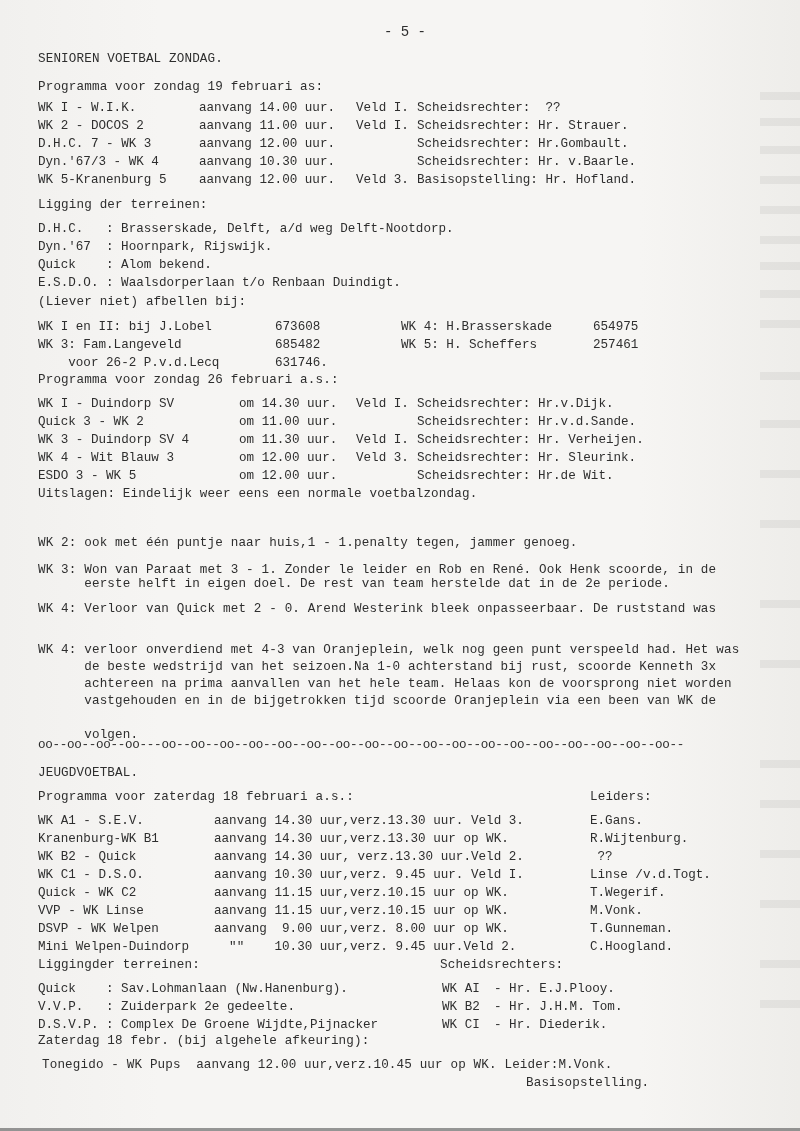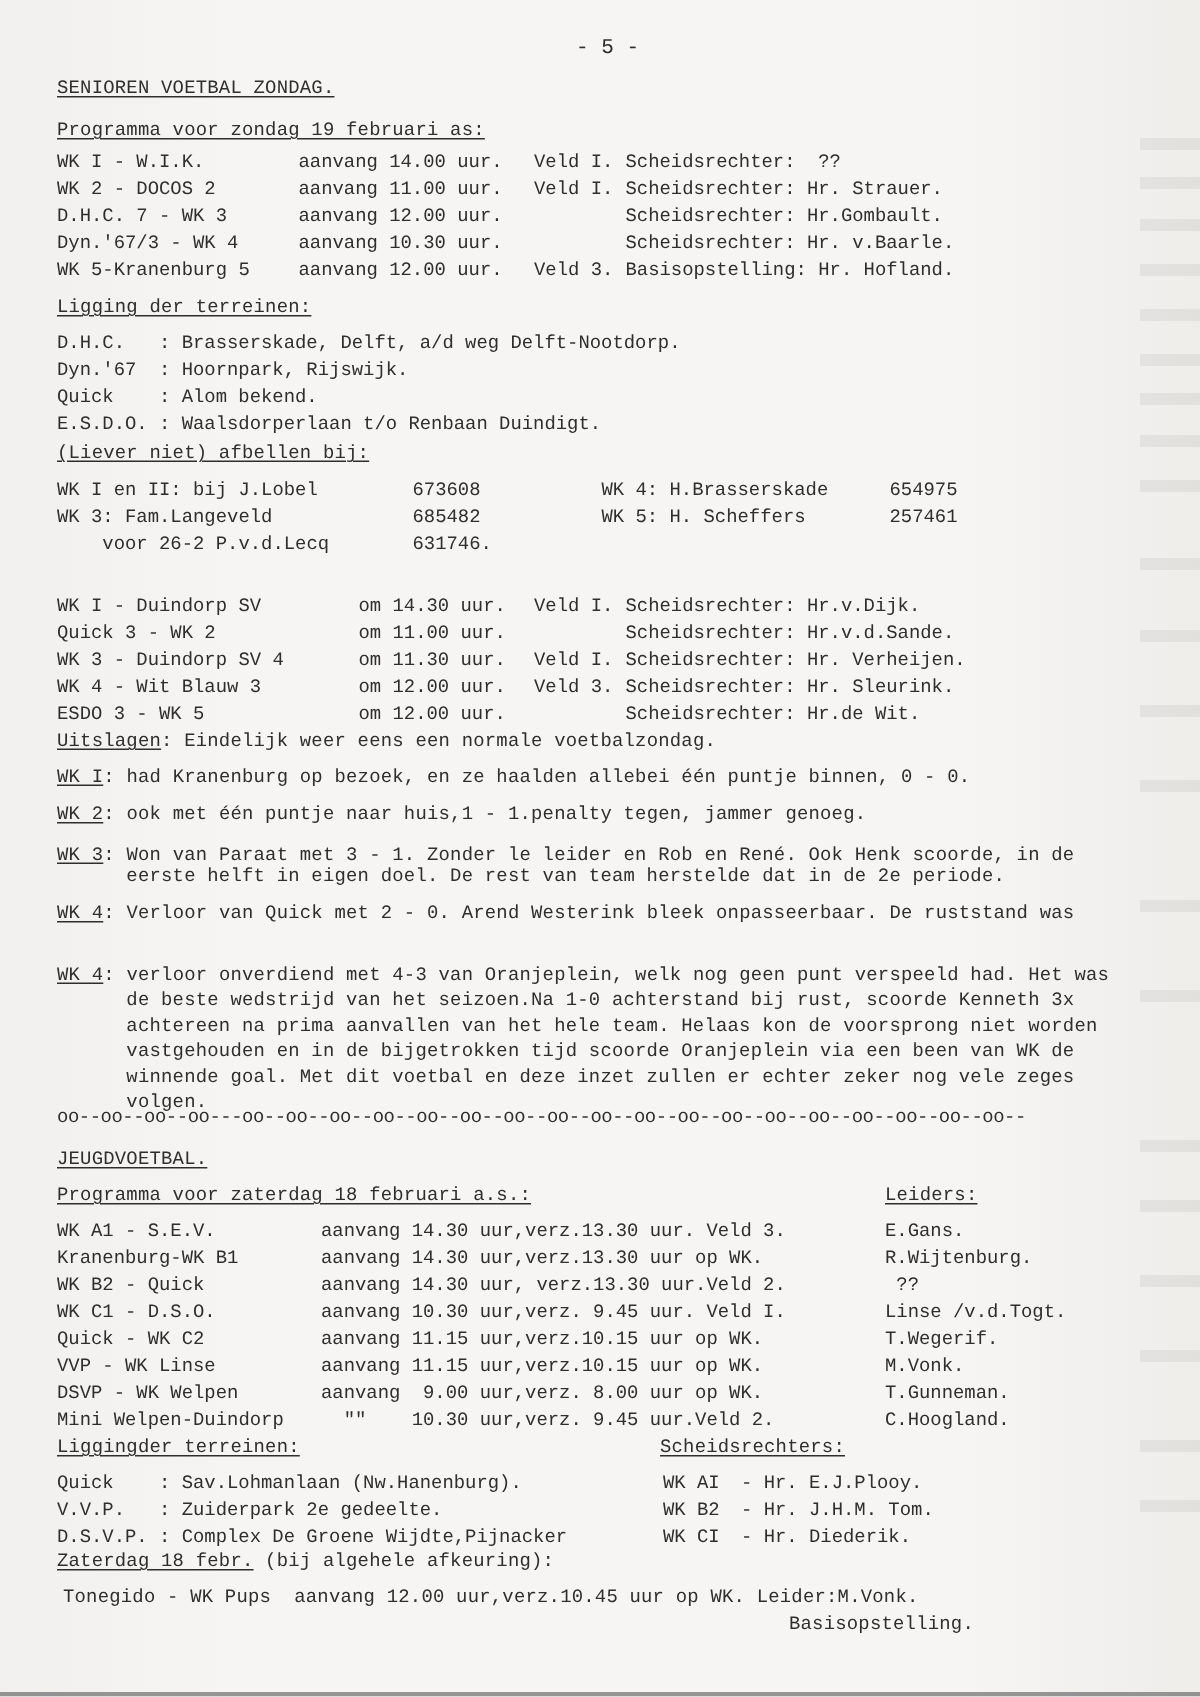--- a/index.html
+++ b/index.html
@@ -15,21 +15,21 @@
     background: linear-gradient(90deg, #f1f0ee 0%, #f6f5f3 20%, #f6f5f3 80%, #eeedea 100%);
   }
   .bleed {
     position: absolute; left: 0; top: 0; width: 800px; height: 1131px;
     opacity: 0.10; pointer-events: none; overflow: hidden;
   }
   .bleed div { position: absolute; left: 760px; width: 700px; height: 9px;
     border-top: 8px solid #777; transform: scaleX(-1); }
   .pagenum { position: absolute; left: 384px; top: 24px; font-size: 14px; }
   .line { position: absolute; left: 38px; font-size: 12.6px; white-space: pre; line-height: 16px; letter-spacing: 0.15px; }
-  .u { text-decoration: underline; text-decoration-thickness: 1px; text-underline-offset: 2px; }
+  .u { text-decoration-thickness: 1px; text-underline-offset: 2px; }
   .row { position: absolute; left: 38px; font-size: 12.6px; white-space: pre; line-height: 16px; }
   .row span { position: absolute; top: 0; white-space: pre; }
   .divider { position: absolute; left: 38px; top: 738px; font-size: 12.6px; white-space: pre; letter-spacing: -0.3px; }
   .bottomedge { position: absolute; left: 0; top: 1128px; width: 800px; height: 3px; background: #555; opacity: 0.6; }
 </style>
 </head>
 <body>
 
 <div class="page">
 
@@ -122,20 +122,21 @@
     <span style="left:0">WK 3: Fam.Langeveld</span>
     <span style="left:237px">685482</span>
     <span style="left:363px">WK 5: H. Scheffers</span>
     <span style="left:555px">257461</span>
   </div>
   <div class="row" style="top:355px">
     <span style="left:0">    voor 26-2 P.v.d.Lecq</span>
     <span style="left:237px">631746.</span>
   </div>
 
+  <div class="line u" style="top:372px">Programma voor zondag 26 februari a.s.:</div>
   <div class="row" style="top:396px">
     <span style="left:0">WK I - Duindorp SV</span>
     <span style="left:201px">om 14.30 uur.</span>
     <span style="left:318px">Veld I.</span>
     <span style="left:379px">Scheidsrechter: Hr.v.Dijk.</span>
   </div>
   <div class="row" style="top:414px">
     <span style="left:0">Quick 3 - WK 2</span>
     <span style="left:201px">om 11.00 uur.</span>
     <span style="left:318px"></span>
@@ -155,34 +156,32 @@
   </div>
   <div class="row" style="top:468px">
     <span style="left:0">ESDO 3 - WK 5</span>
     <span style="left:201px">om 12.00 uur.</span>
     <span style="left:318px"></span>
     <span style="left:379px">Scheidsrechter: Hr.de Wit.</span>
   </div>
 
   <div class="line" style="top:486px"><span class="u">Uitslagen</span><span>: Eindelijk weer eens een normale voetbalzondag.</span></div>
 
-  <div class="line" style="top:510px"><span class="u">WK I</span><span>: had Kranenburg op bezoek, en ze haalden allebei één puntje binnen, 0 - 0.</span></div>
 
   <div class="line" style="top:535px"><span class="u">WK 2</span><span>: ook met één puntje naar huis,1 - 1.penalty tegen, jammer genoeg.</span></div>
 
   <div class="line" style="top:562px"><span class="u">WK 3</span><span>: Won van Paraat met 3 - 1. Zonder le leider en Rob en René. Ook Henk scoorde, in de</span></div>
   <div class="line" style="top:576px">      eerste helft in eigen doel. De rest van team herstelde dat in de 2e periode.</div>
 
   <div class="line" style="top:601px"><span class="u">WK 4</span><span>: Verloor van Quick met 2 - 0. Arend Westerink bleek onpasseerbaar. De ruststand was</span></div>
 
   <div class="line" style="top:642px"><span class="u">WK 4</span><span>: verloor onverdiend met 4-3 van Oranjeplein, welk nog geen punt verspeeld had. Het was</span></div>
   <div class="line" style="top:659px">      de beste wedstrijd van het seizoen.Na 1-0 achterstand bij rust, scoorde Kenneth 3x</div>
   <div class="line" style="top:676px">      achtereen na prima aanvallen van het hele team. Helaas kon de voorsprong niet worden</div>
   <div class="line" style="top:693px">      vastgehouden en in de bijgetrokken tijd scoorde Oranjeplein via een been van WK de</div>
-  <div class="line" style="top:710px">      winnende goal. Met dit voetbal en deze inzet zullen er echter zeker nog vele zeges</div>
   <div class="line" style="top:727px">      volgen.</div>
 
   <div class="divider">oo--oo--oo--oo---oo--oo--oo--oo--oo--oo--oo--oo--oo--oo--oo--oo--oo--oo--oo--oo--oo--oo--</div>
 
   <div class="line u" style="top:765px">JEUGDVOETBAL.</div>
   <div class="line u" style="top:789px">Programma voor zaterdag 18 februari a.s.:</div>
   <div class="line u" style="top:789px; left:590px">Leiders:</div>
 
   <div class="row" style="top:813px">
     <span style="left:0">WK A1 - S.E.V.</span>

